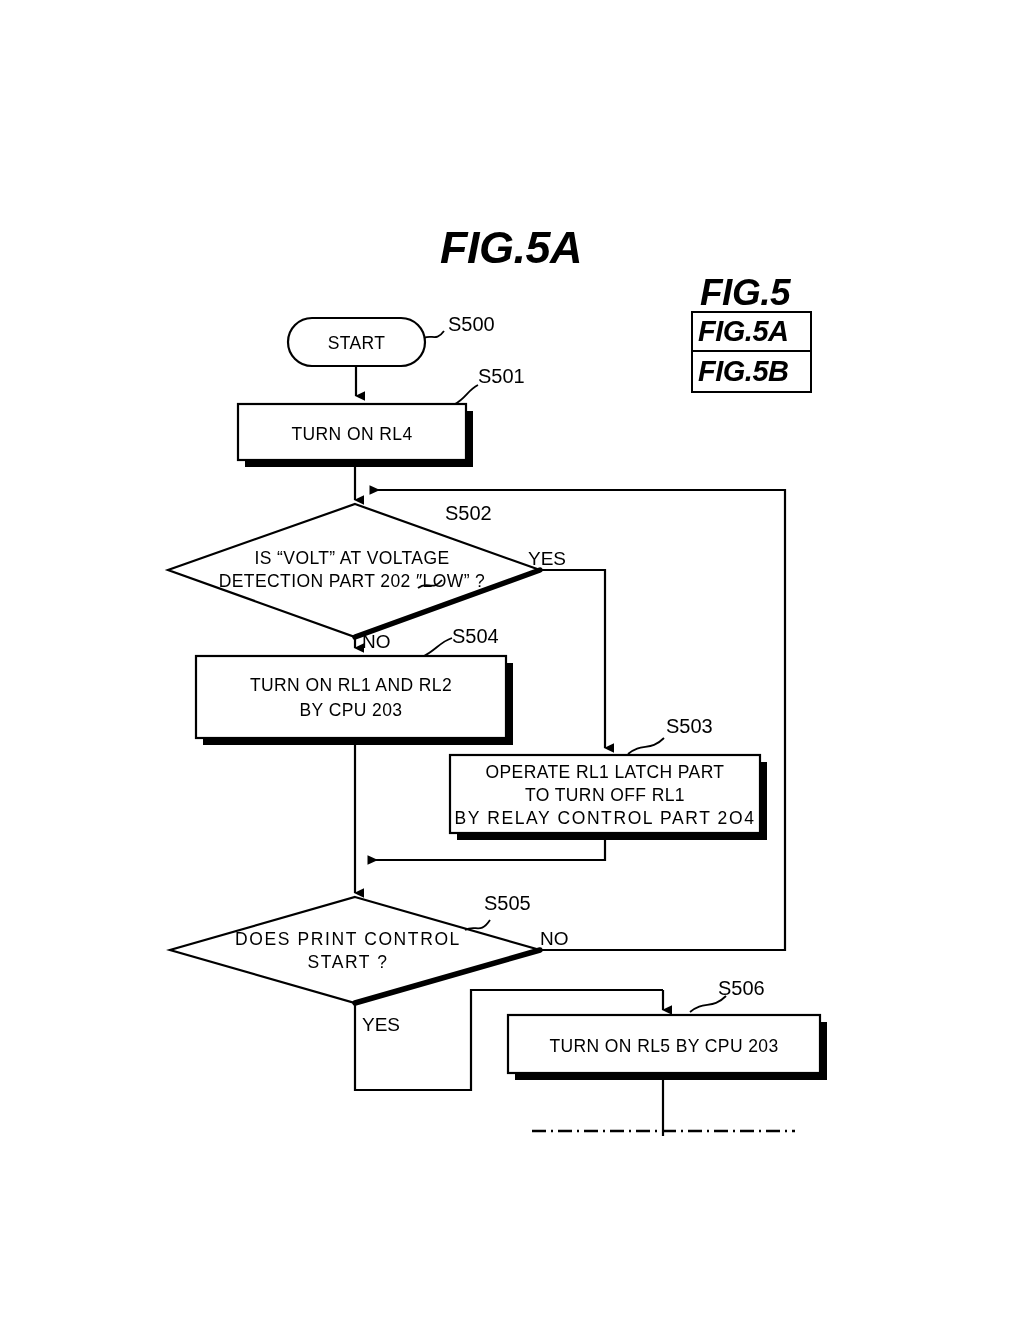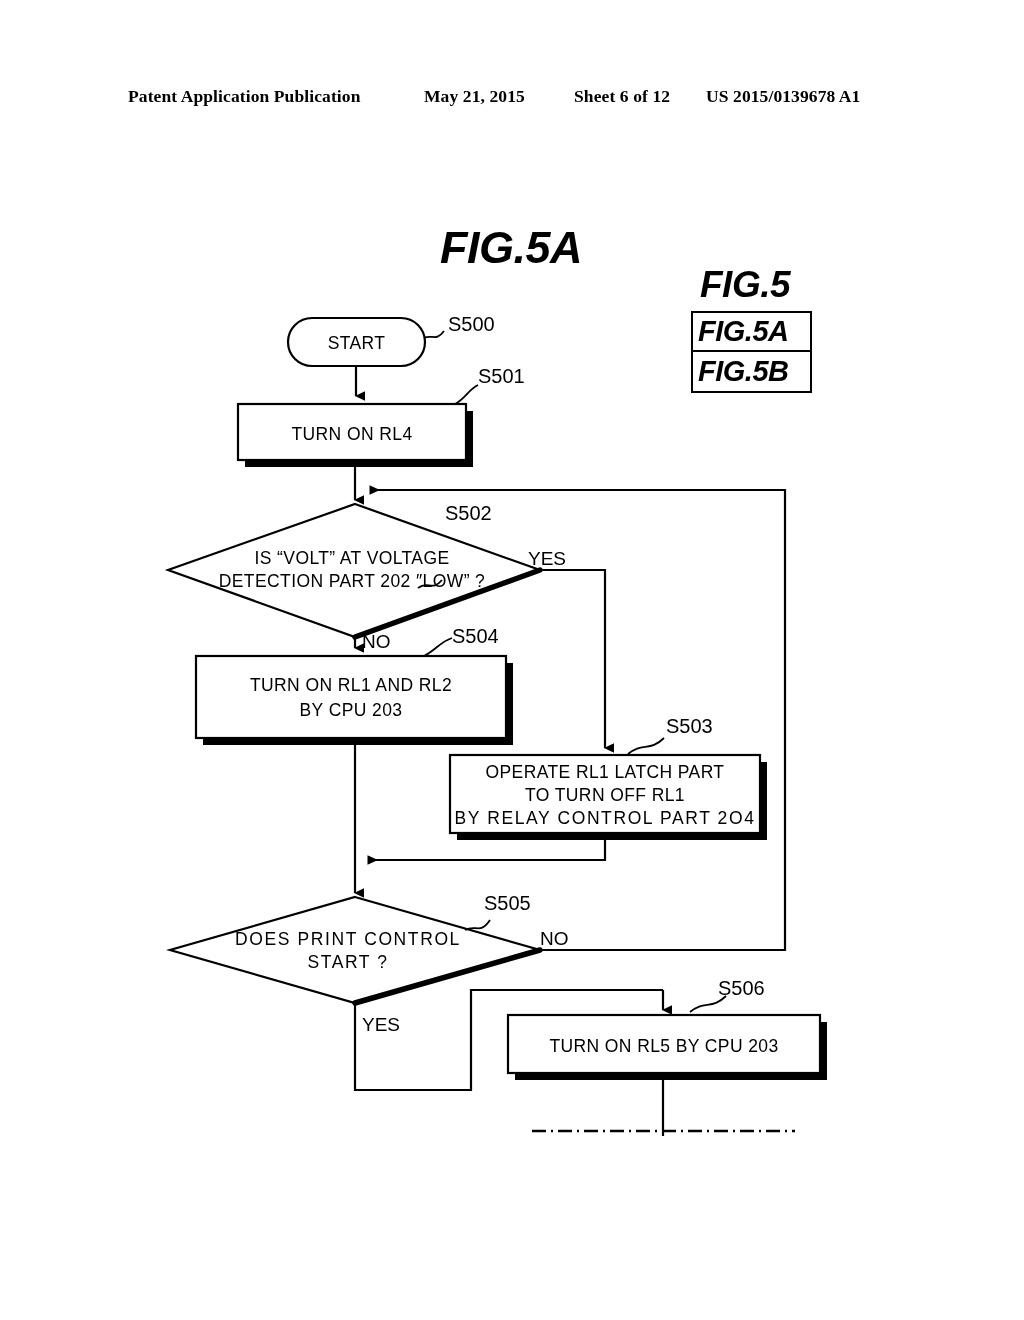--- a/index.html
+++ b/index.html
@@ -65,21 +65,21 @@
     white-space: nowrap;
   }
   #fig-title-main {
     left: 440px;
     top: 222px;
     font-size: 45px;
     letter-spacing: -0.5px;
   }
   #fig-index-title {
     left: 700px;
-    top: 264px;
+    top: 272px;
     font-size: 37px;
     letter-spacing: -0.5px;
   }
   #fig-index-box {
     position: absolute;
     left: 691px;
     top: 311px;
     width: 121px;
     height: 82px;
     border: 2.5px solid #000;
@@ -164,26 +164,20 @@
     stroke-width: 2.4;
     fill: none;
     stroke-dasharray: 14 5 2 5;
   }
 </style>
 </head>
 <body>
 
 <div id="page">
 
-  <div id="patent-header">
-    <span class="hdr-pub">Patent Application Publication</span>
-    <span class="hdr-date">May 21, 2015</span>
-    <span class="hdr-sheet">Sheet 6 of 12</span>
-    <span class="hdr-num">US 2015/0139678 A1</span>
-  </div>
 
   <div class="fig-title" id="fig-title-main">FIG.5A</div>
 
   <div class="fig-title" id="fig-index-title">FIG.5</div>
 
   <div id="fig-index-box">
     <div class="idx-cell top">
       <span>FIG.5A</span>
     </div>
     <div class="idx-cell">

